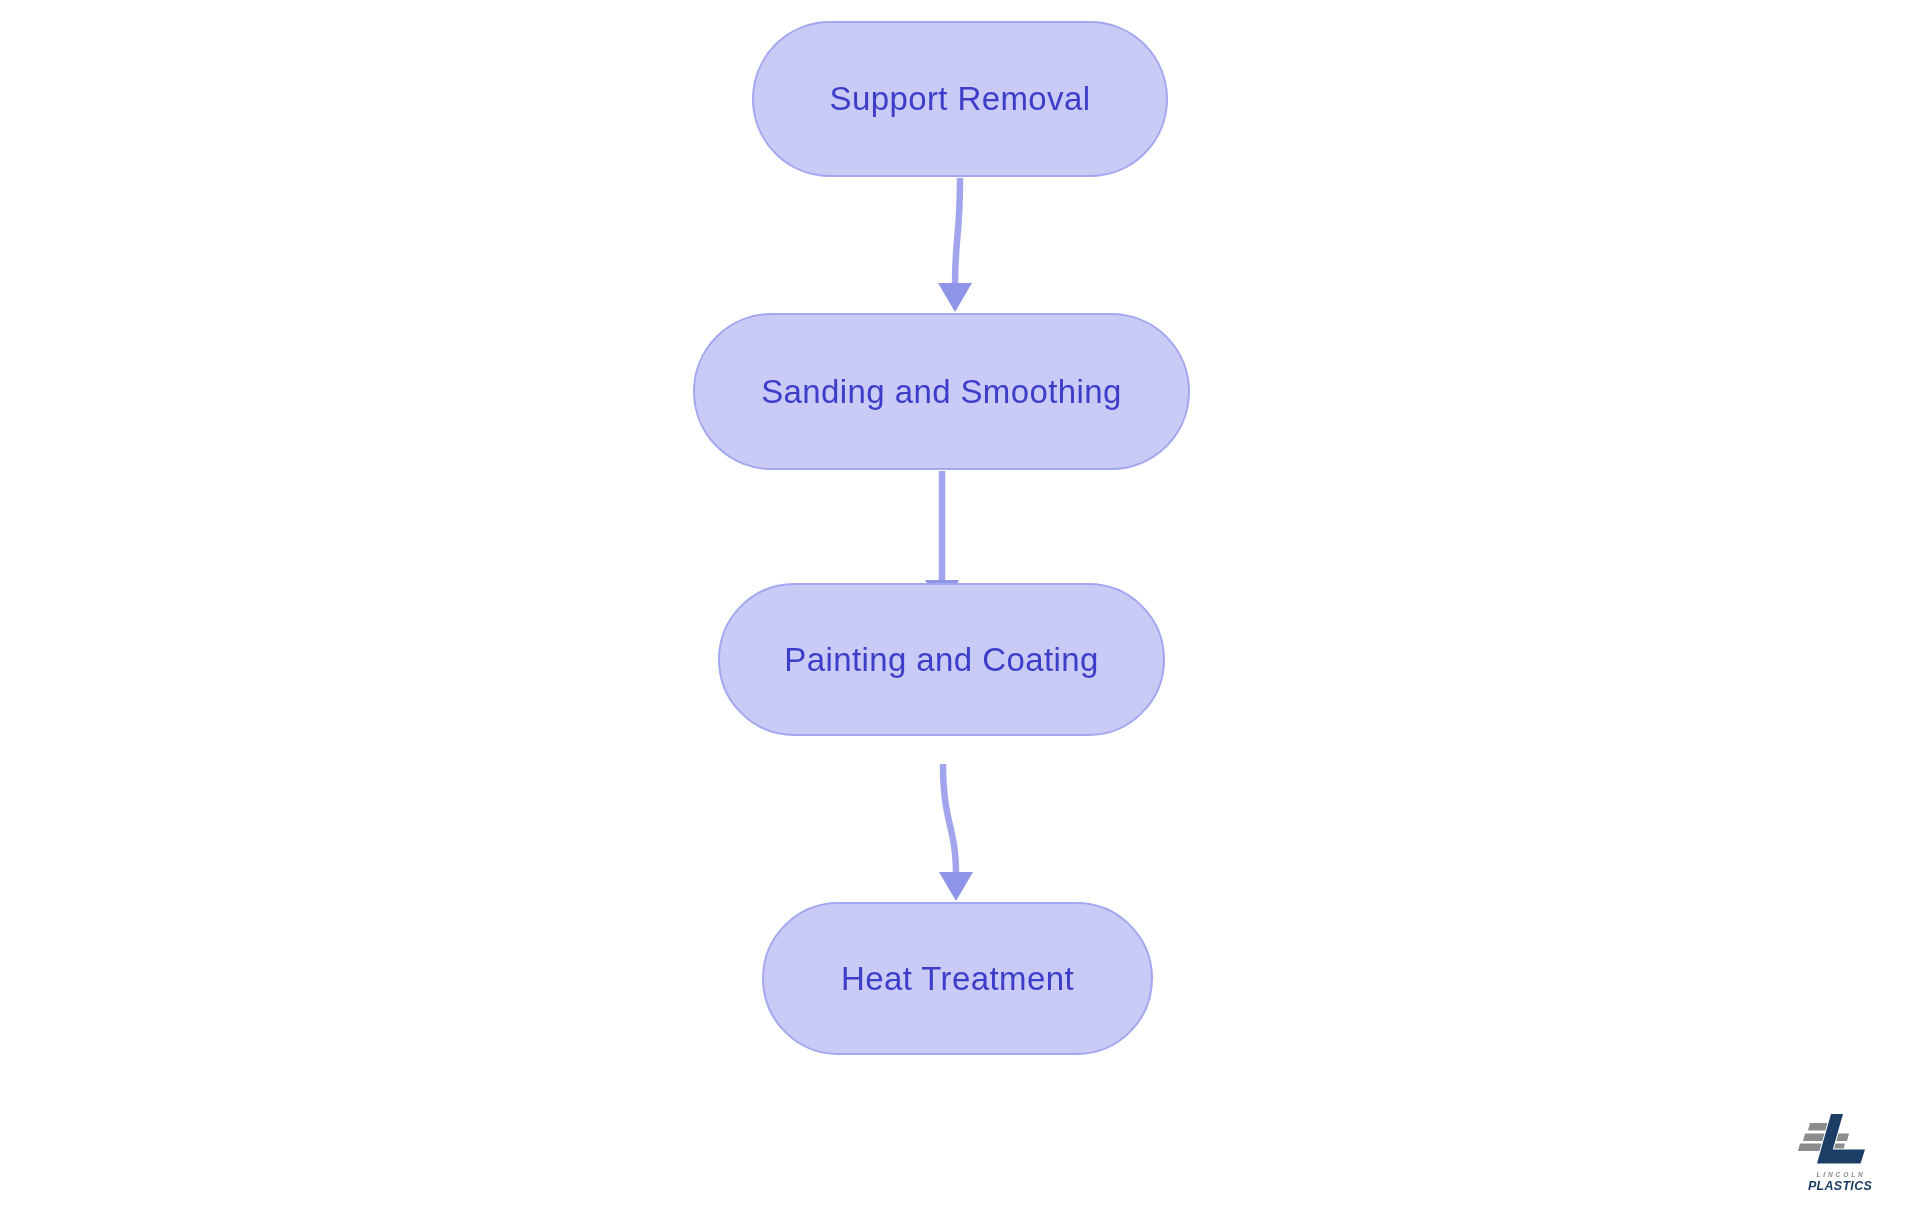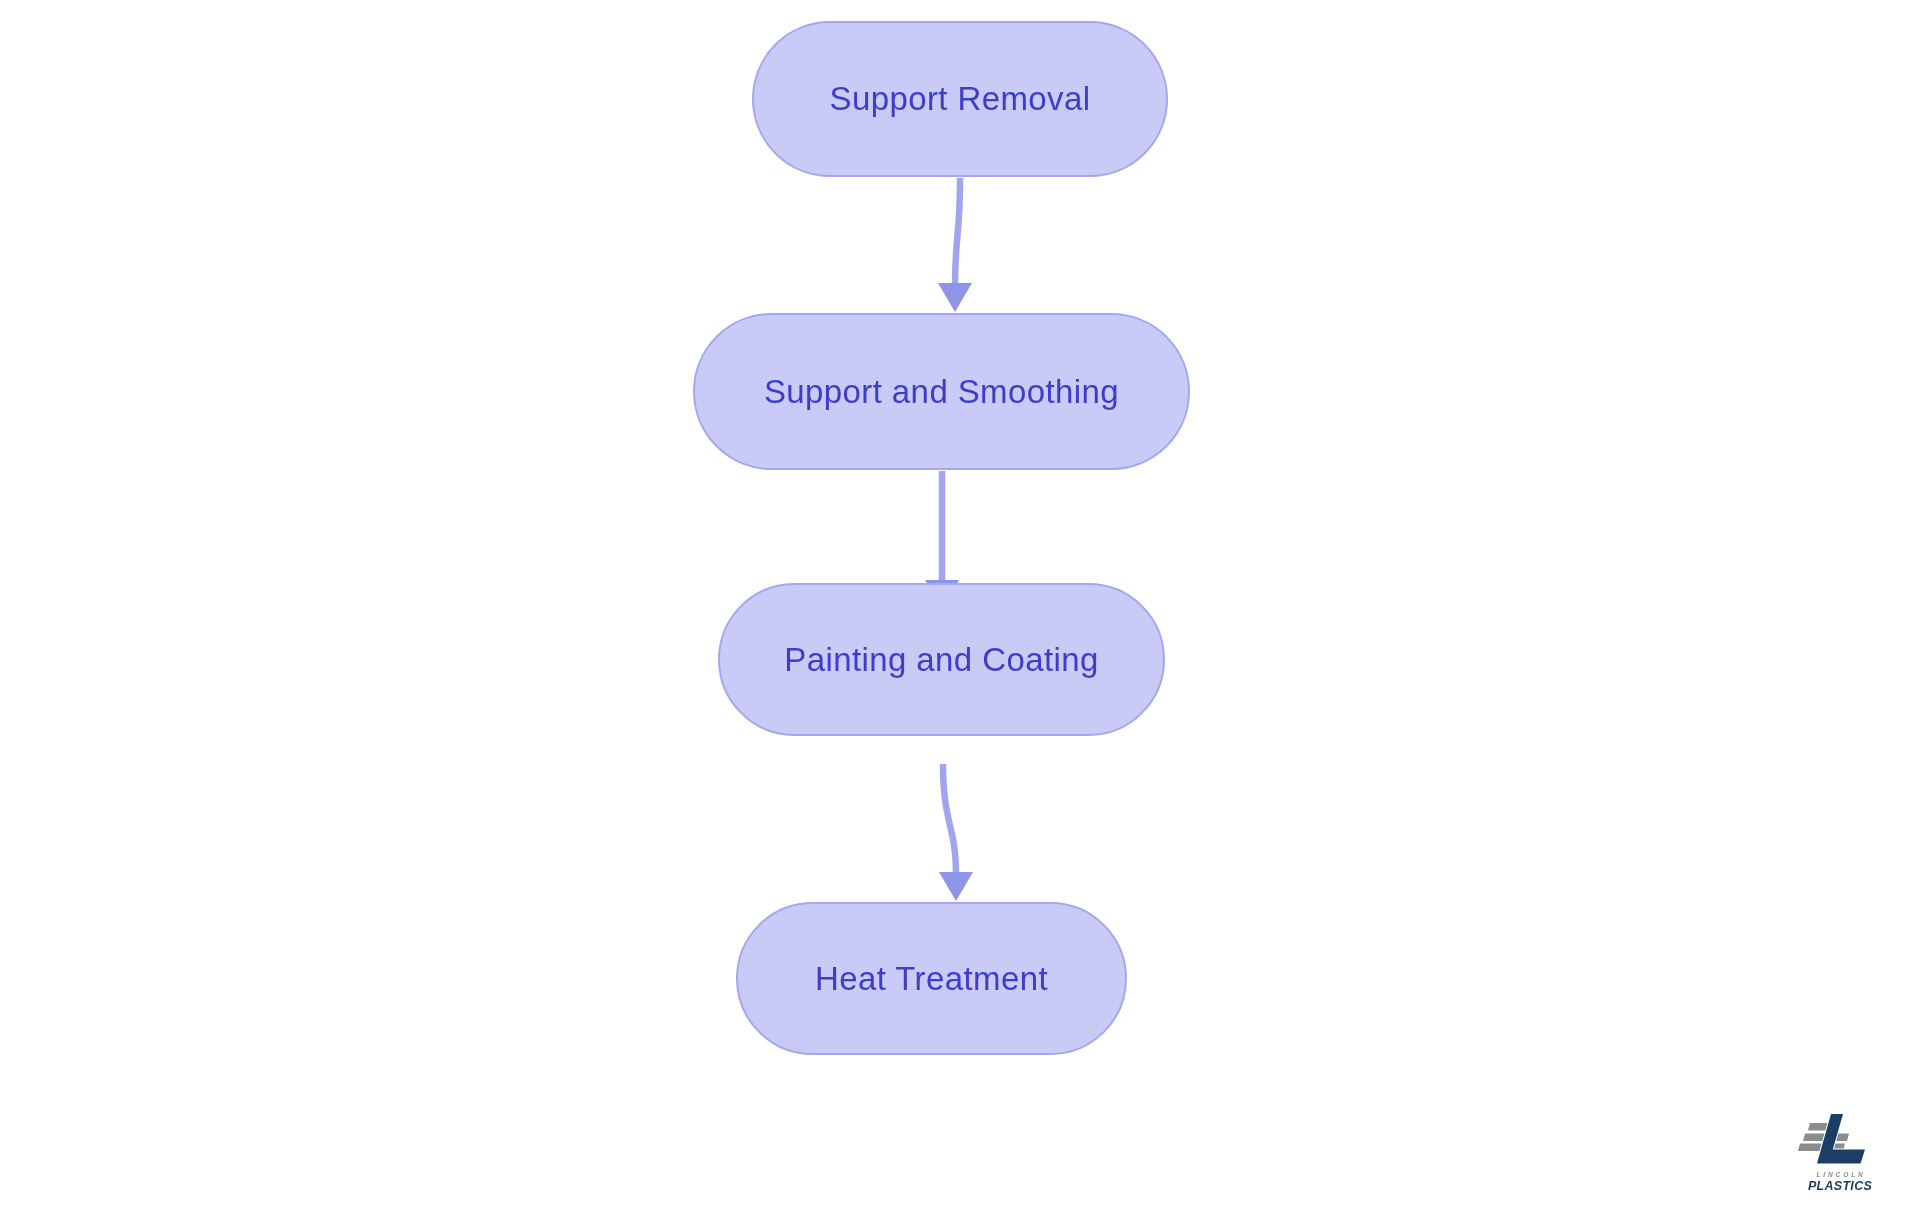--- a/index.html
+++ b/index.html
@@ -103,26 +103,26 @@
         <path class="edge-line" d="M 943 764 C 943 824, 956 825, 956 875"></path>
         <polygon class="edge-head" points="939,872 973,872 956,901"></polygon>
       </g>
     </svg>
 
   <div id="nodes-layer">
       <div class="flow-node" style="left: 752px; top: 21px; width: 416px; height: 156px;">
         <span class="flow-node-label">Support Removal</span>
       </div>
       <div class="flow-node" style="left: 693px; top: 313px; width: 497px; height: 157px;">
-        <span class="flow-node-label">Support and Smoothing</span>
+        <span class="flow-node-label">Sanding and Smoothing</span>
       </div>
       <div class="flow-node" style="left: 718px; top: 583px; width: 447px; height: 153px;">
         <span class="flow-node-label">Painting and Coating</span>
       </div>
-      <div class="flow-node" style="left: 736px; top: 902px; width: 391px; height: 153px; justify-content: center;">
+      <div class="flow-node" style="left: 762px; top: 902px; width: 391px; height: 153px; justify-content: center;">
         <span class="flow-node-label">Heat Treatment</span>
       </div>
     </div>
 
   <svg class="logo" width="92" height="92" viewBox="0 0 92 92" xmlns="http://www.w3.org/2000/svg">
     <g>
       <polygon class="logo-bar" points="16,11 39,11 37,18.5 14,18.5"></polygon>
       <polygon class="logo-bar" points="11,21.5 55,21.5 53,29 9,29"></polygon>
       <polygon class="logo-bar" points="6,31.5 51,31.5 49,39 4,39"></polygon>
       <path class="logo-l" d="M37,2 L49,2 L38.8,37.5 L71,37.5 L66.5,51.5 L23,51.5 Z"></path>

